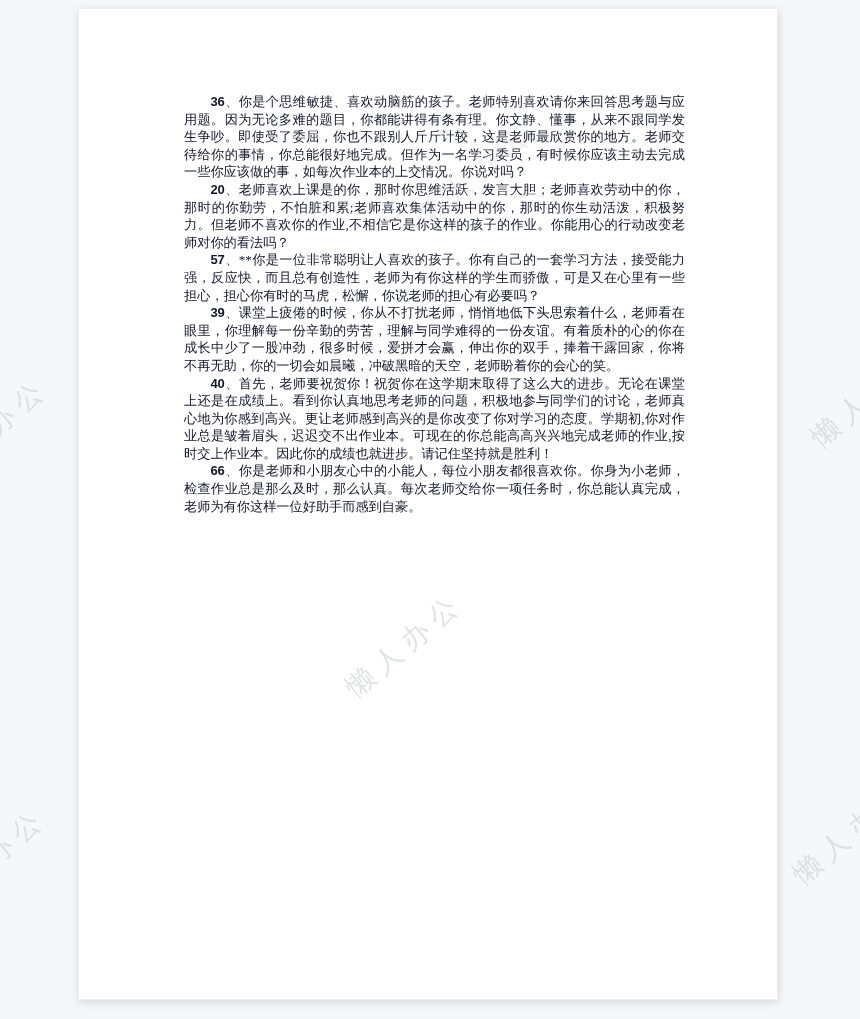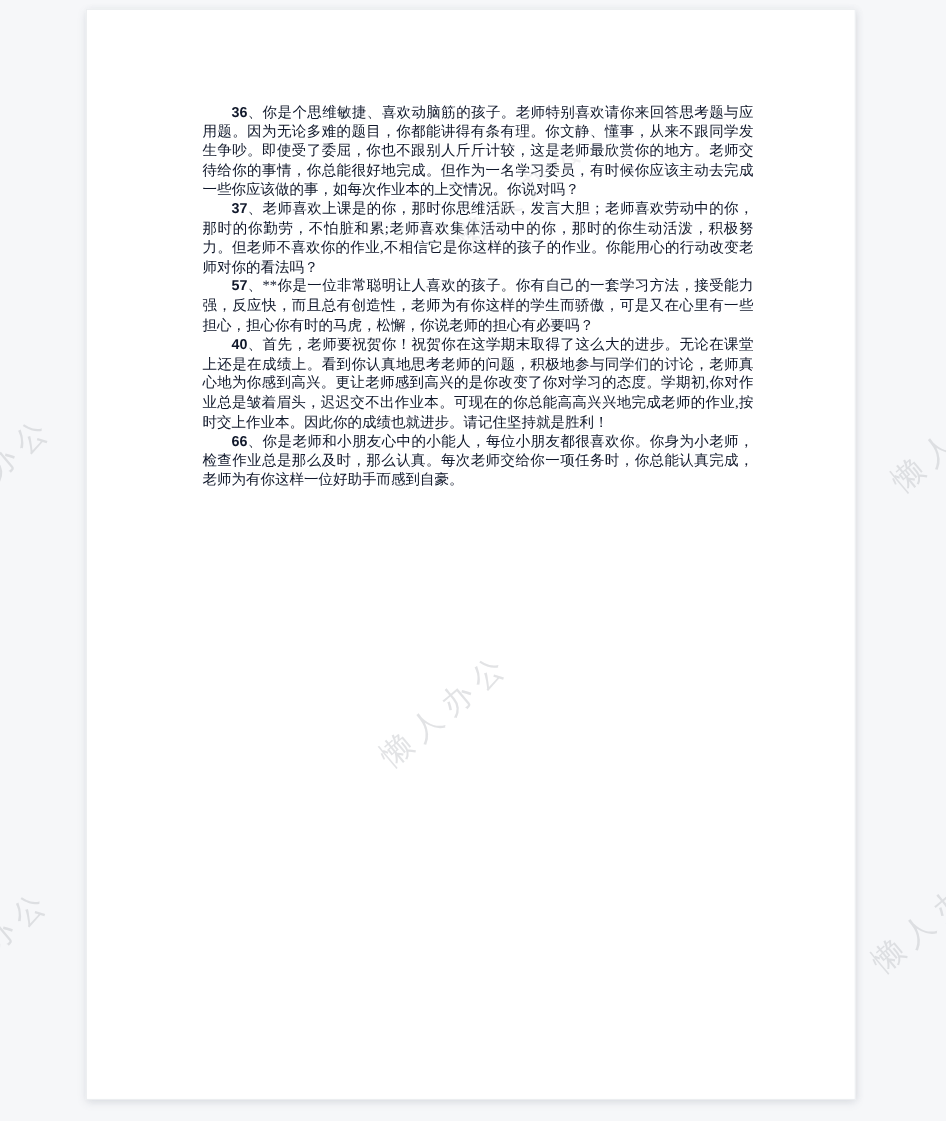--- a/index.html
+++ b/index.html
@@ -76,24 +76,25 @@
 </head>
 <body>
 
 <div class="canvas">
 
   <div class="doc-page">
     <div class="doc-content">
 
       <p class="para"><span class="para-num">36</span><span class="para-text">、你是个思维敏捷、喜欢动脑筋的孩子。老师特别喜欢请你来回答思考题与应用题。因为无论多难的题目，你都能讲得有条有理。你文静、懂事，从来不跟同学发生争吵。即使受了委屈，你也不跟别人斤斤计较，这是老师最欣赏你的地方。老师交待给你的事情，你总能很好地完成。但作为一名学习委员，有时候你应该主动去完成一些你应该做的事，如每次作业本的上交情况。你说对吗？</span></p>
 
-      <p class="para"><span class="para-num">37</span><span class="para-text">、老师喜欢上课是的你，那时你思维活跃，发言大胆；老师喜欢劳动中的你，那时的你勤劳，不怕脏和累;老师喜欢集体活动中的你，那时的你生动活泼，积极努力。但老师不喜欢你的作业,不相信它是你这样的孩子的作业。你能用心的行动改变老师对你的看法吗？</span></p>
+      <p class="para"><span class="para-num">20</span><span class="para-text">、老师喜欢上课是的你，那时你思维活跃，发言大胆；老师喜欢劳动中的你，那时的你勤劳，不怕脏和累;老师喜欢集体活动中的你，那时的你生动活泼，积极努力。但老师不喜欢你的作业,不相信它是你这样的孩子的作业。你能用心的行动改变老师对你的看法吗？</span></p>
 
       <p class="para"><span class="para-num">57</span><span class="para-text">、**你是一位非常聪明让人喜欢的孩子。你有自己的一套学习方法，接受能力强，反应快，而且总有创造性，老师为有你这样的学生而骄傲，可是又在心里有一些担心，担心你有时的马虎，松懈，你说老师的担心有必要吗？</span></p>
 
+      <p class="para"><span class="para-num">39</span><span class="para-text">、课堂上疲倦的时候，你从不打扰老师，悄悄地低下头思索着什么，老师看在眼里，你理解每一份辛勤的劳苦，理解与同学难得的一份友谊。有着质朴的心的你在成长中少了一股冲劲，很多时候，爱拼才会赢，伸出你的双手，捧着干露回家，你将不再无助，你的一切会如晨曦，冲破黑暗的天空，老师盼着你的会心的笑。</span></p>
 
       <p class="para"><span class="para-num">40</span><span class="para-text">、首先，老师要祝贺你！祝贺你在这学期末取得了这么大的进步。无论在课堂上还是在成绩上。看到你认真地思考老师的问题，积极地参与同学们的讨论，老师真心地为你感到高兴。更让老师感到高兴的是你改变了你对学习的态度。学期初,你对作业总是皱着眉头，迟迟交不出作业本。可现在的你总能高高兴兴地完成老师的作业,按时交上作业本。因此你的成绩也就进步。请记住坚持就是胜利！</span></p>
 
       <p class="para"><span class="para-num">66</span><span class="para-text">、你是老师和小朋友心中的小能人，每位小朋友都很喜欢你。你身为小老师，检查作业总是那么及时，那么认真。每次老师交给你一项任务时，你总能认真完成，老师为有你这样一位好助手而感到自豪。</span></p>
 
 
     </div>
   </div>
 
   <div class="wm-layer">

